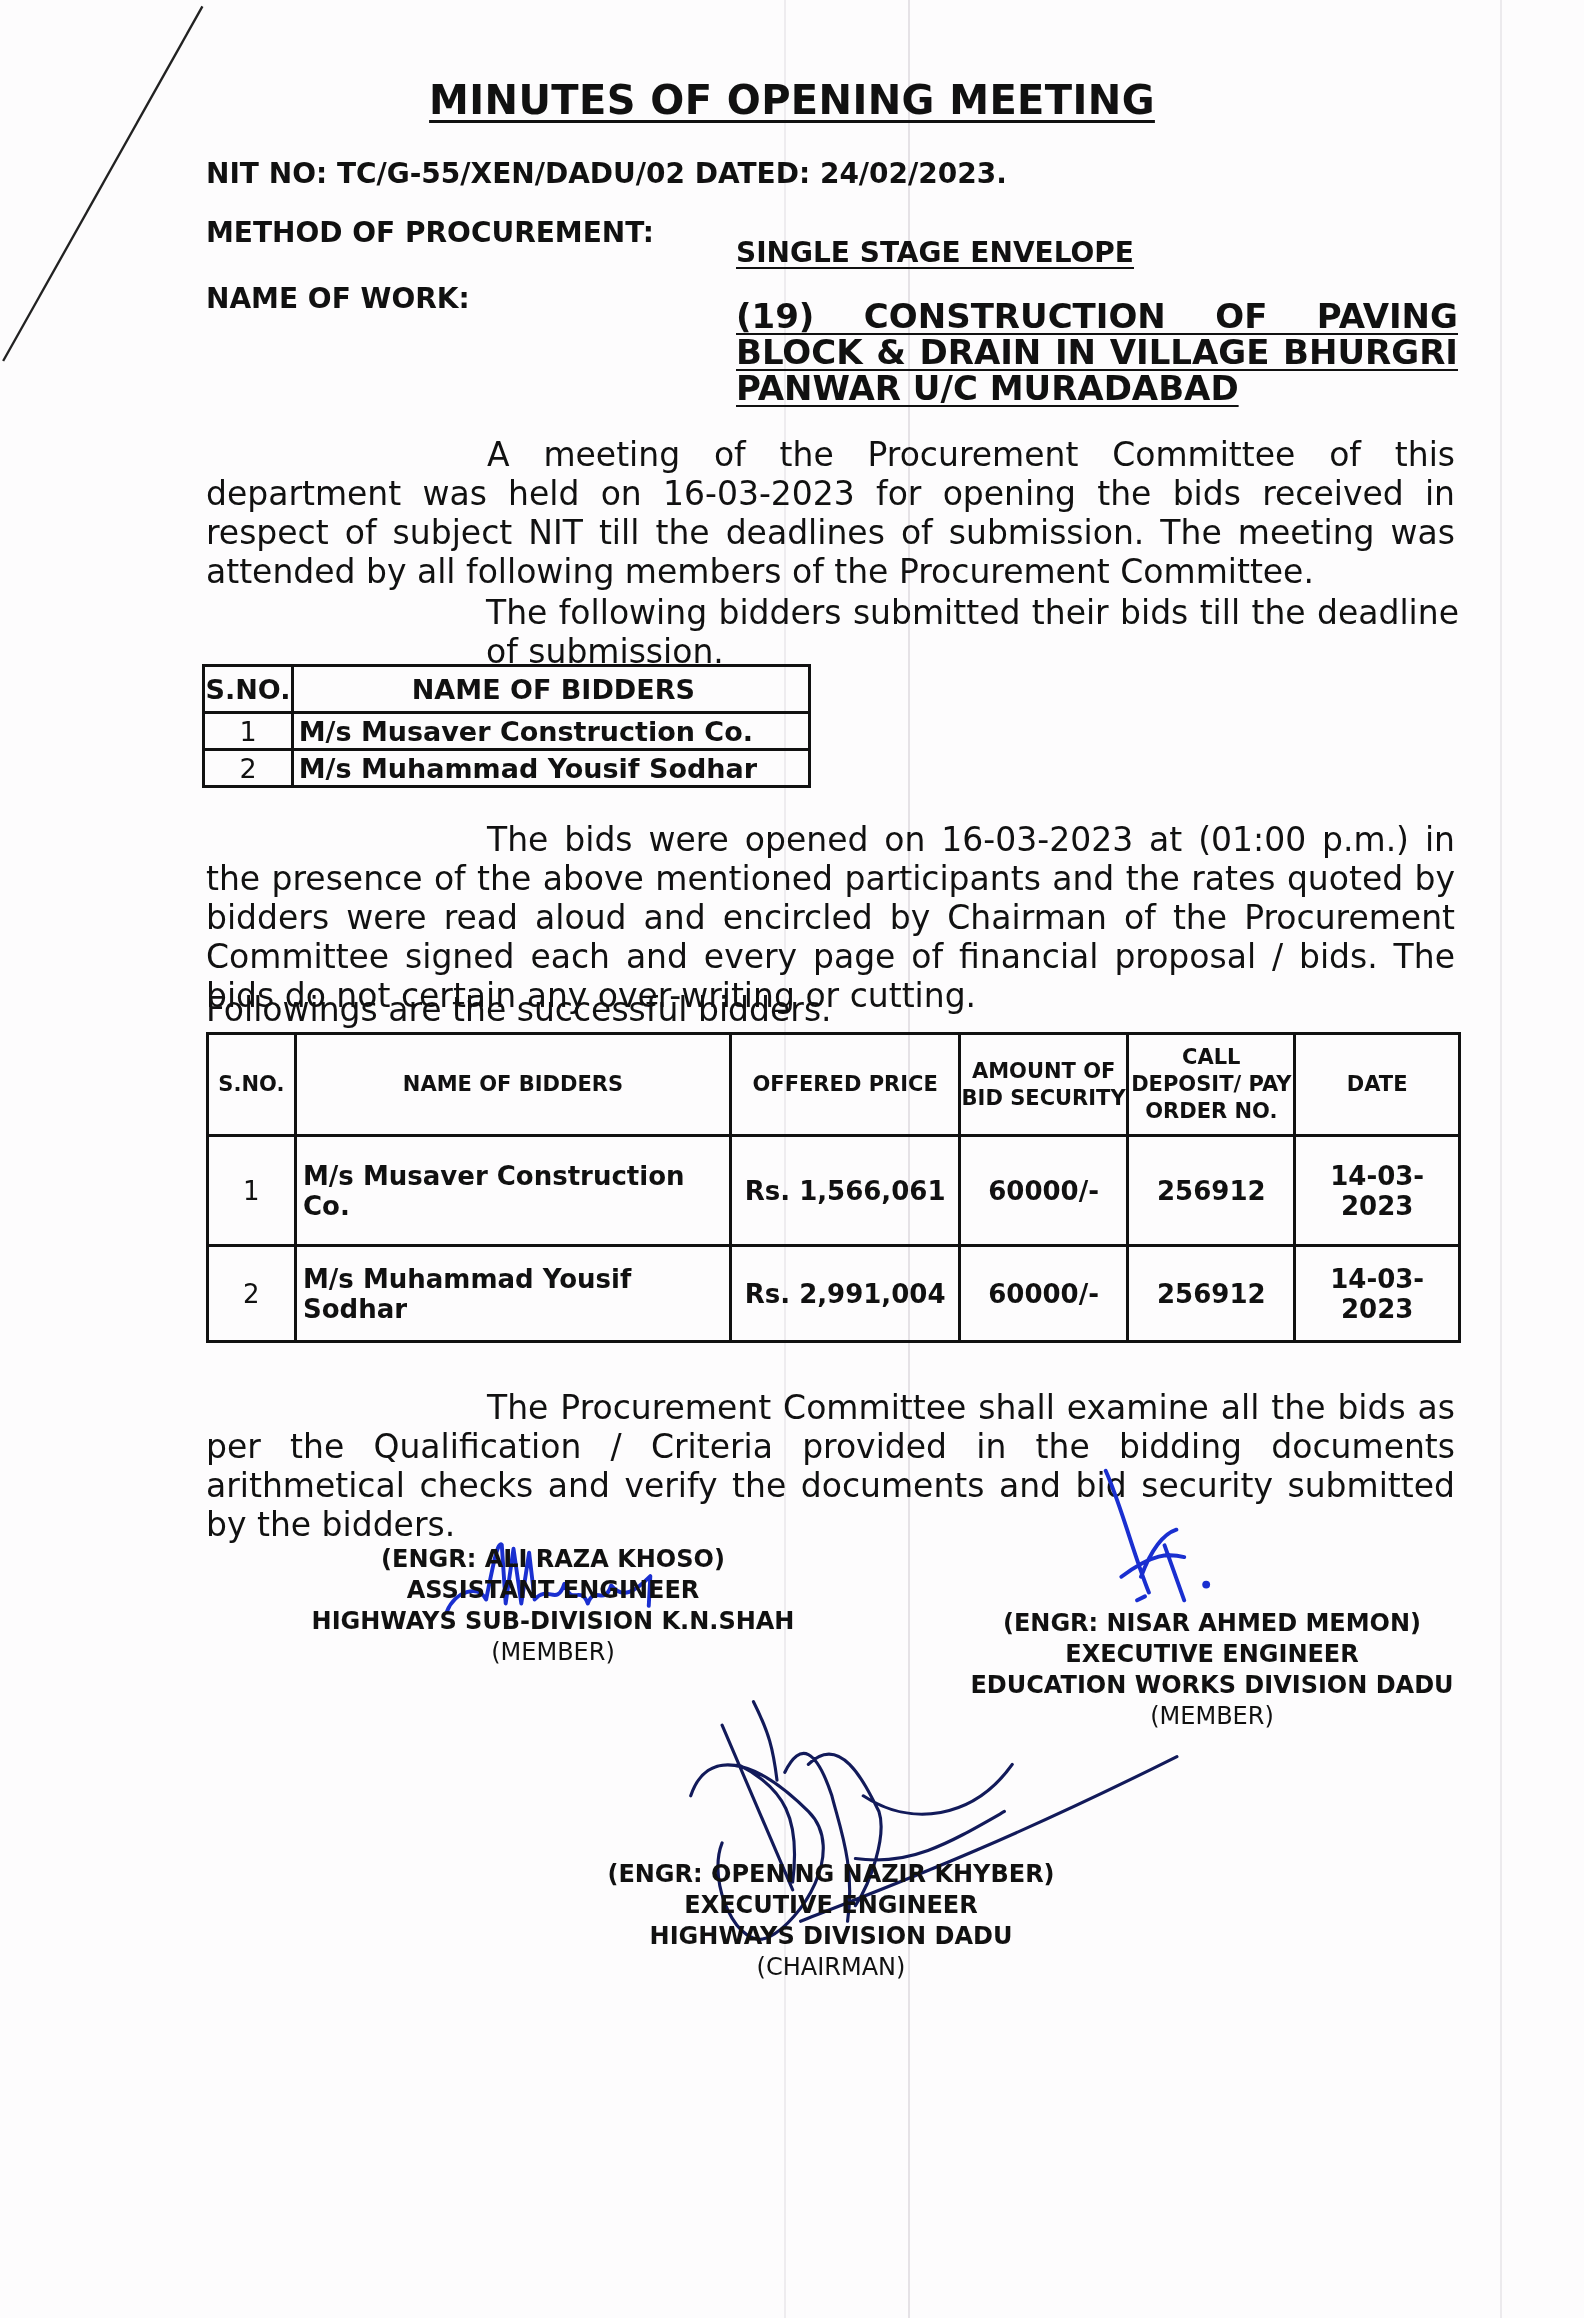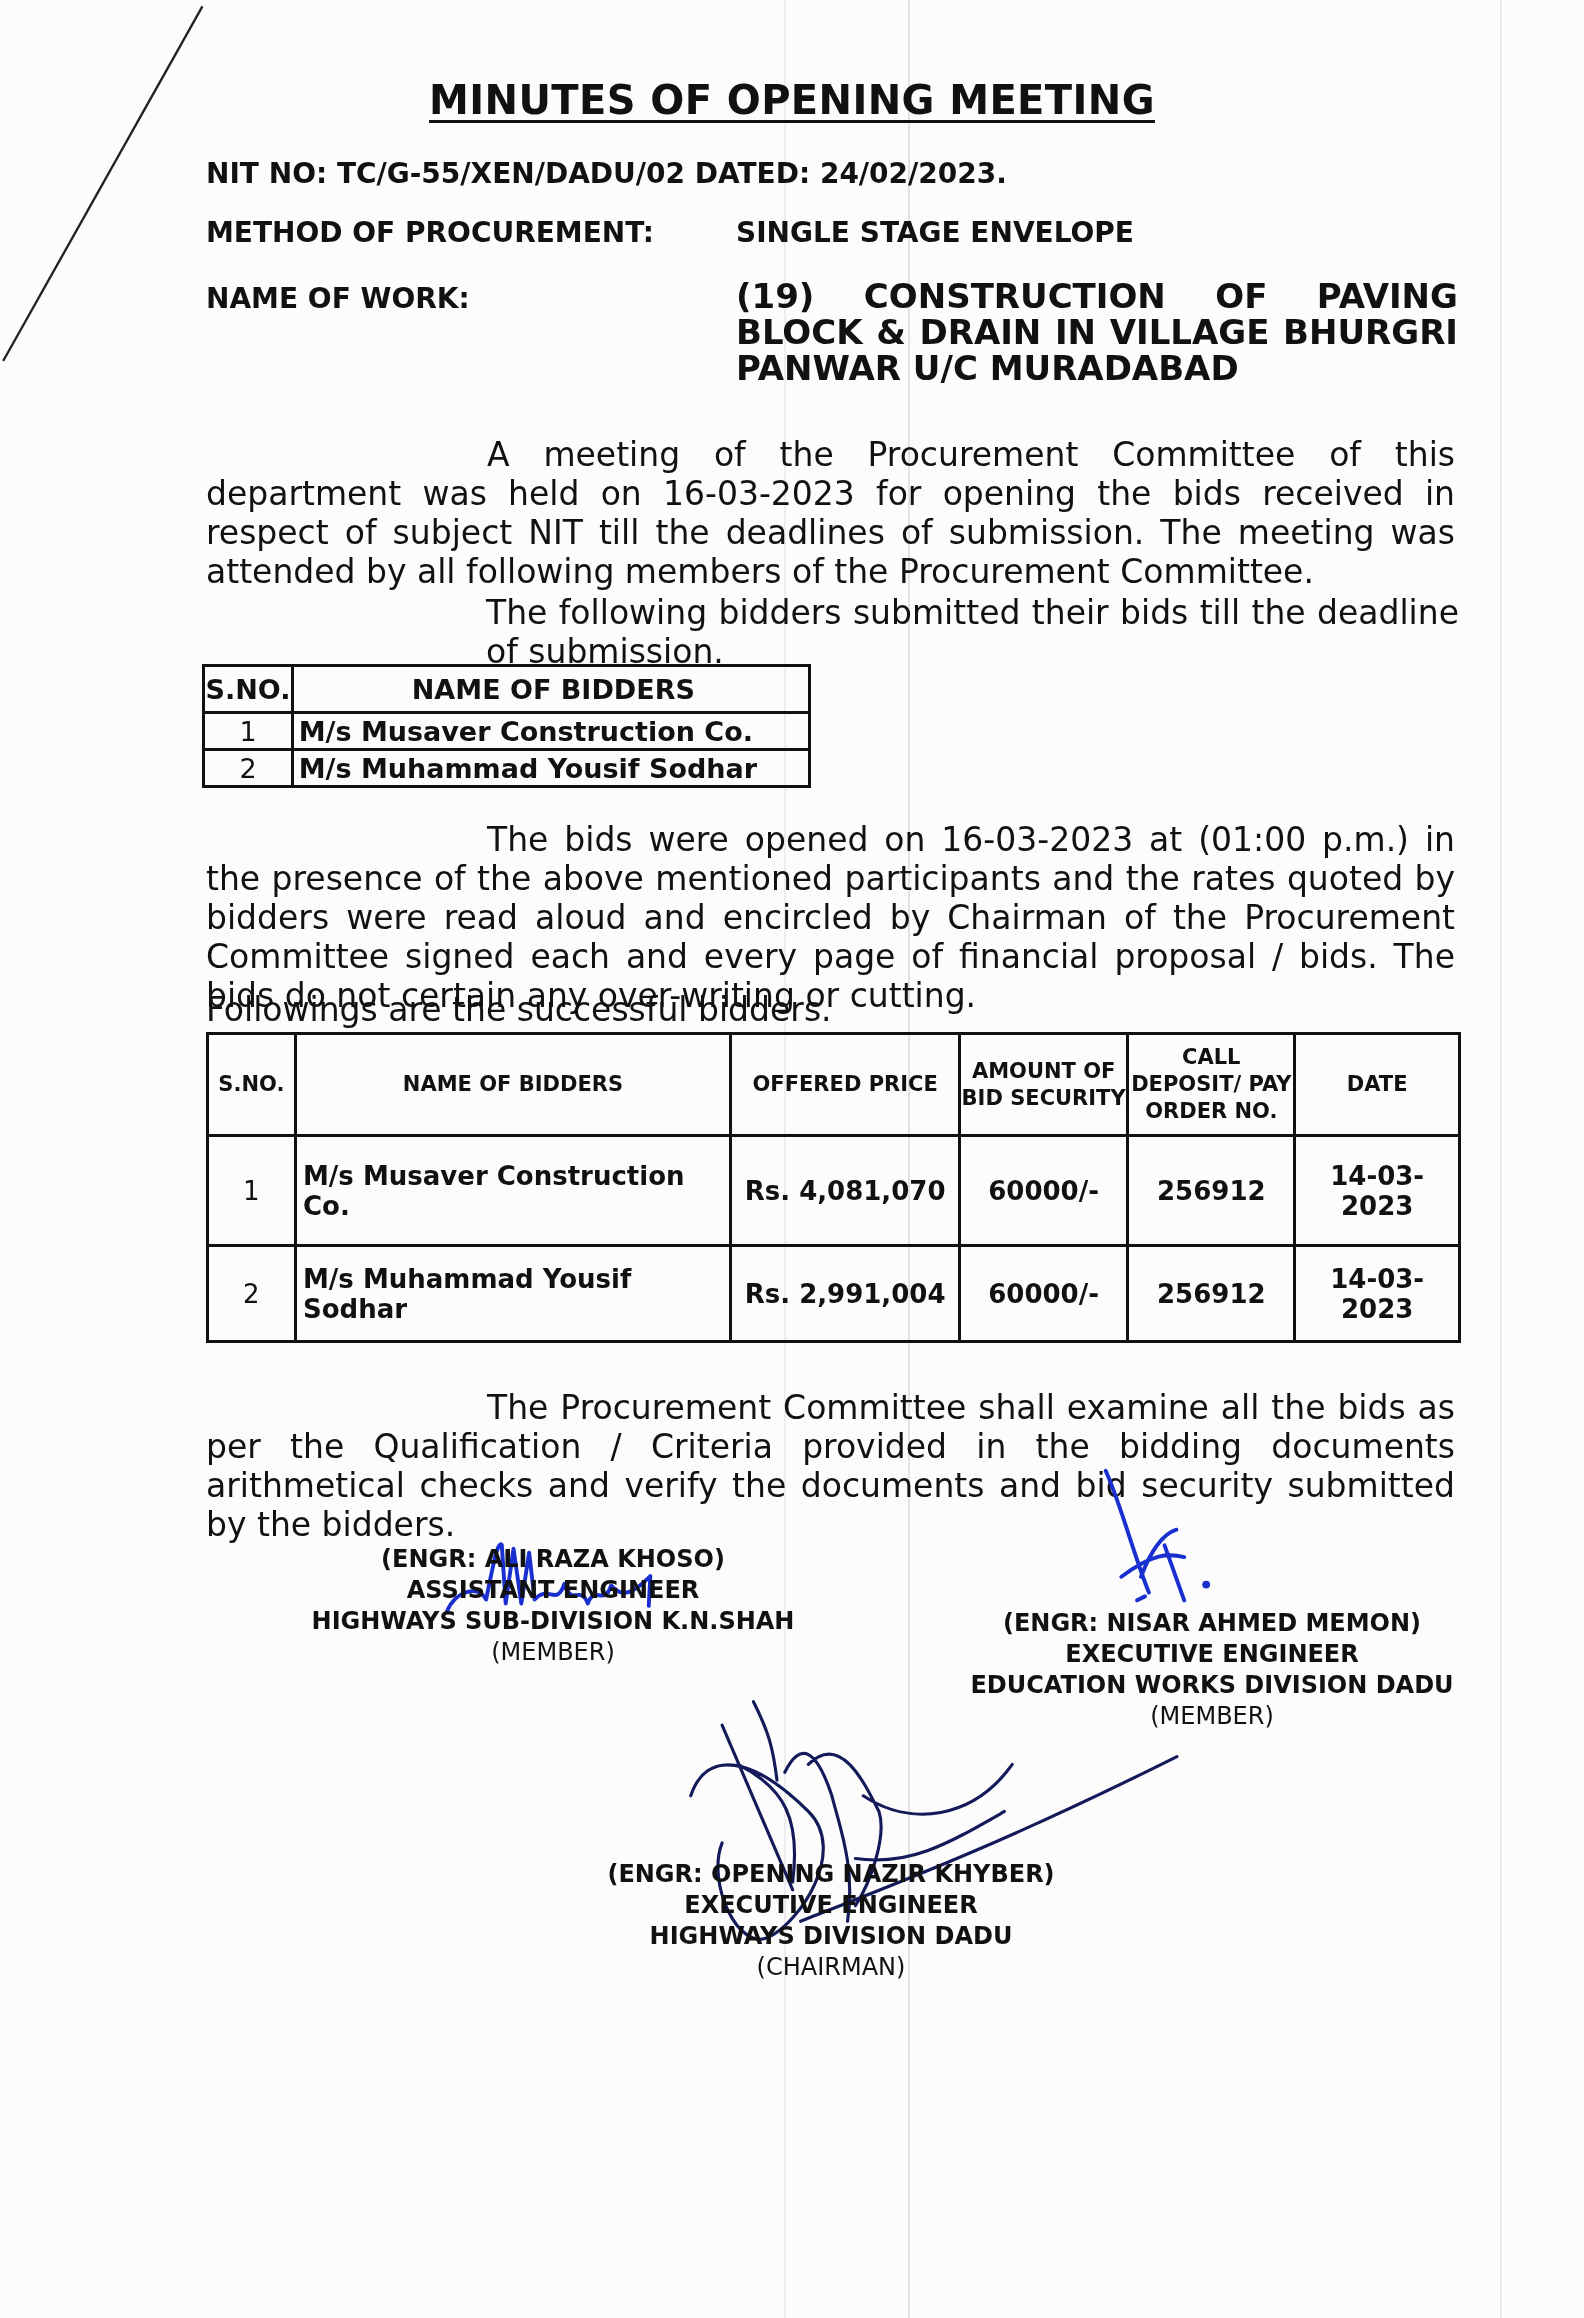--- a/index.html
+++ b/index.html
@@ -3,21 +3,21 @@
 <meta charset="utf-8">
 <style>
   html, body { margin: 0; padding: 0; }
   body {
     width: 1584px; height: 2319px; position: relative; overflow: hidden;
     background: #fdfcfd;
     font-family: "DejaVu Sans", sans-serif;
     color: #111;
   }
   .abs { position: absolute; }
-  .u { text-decoration-thickness: 2.4px; text-underline-offset: 4.7px; }
+  .u { text-decoration: underline; text-decoration-thickness: 2.4px; text-underline-offset: 4.7px; margin-top: 20px; }
 
   
   .fold { position: absolute; top: 0; bottom: 0; width: 1.6px; background: rgba(120,110,130,0.18); }
 
   .title { left: 0; width: 1584px; top: 77px; text-align: center; font-size: 40px; font-weight: bold; letter-spacing: 0.4px; }
   .title span { text-decoration: underline; text-decoration-thickness: 3.1px; text-underline-offset: 6.3px; }
 
   .hdr { font-size: 28px; font-weight: bold; }
   .nit { left: 206px; top: 157px; }
   .mop-label { left: 206px; top: 216px; }
@@ -111,21 +111,21 @@
     <th class="c0">S.NO.</th>
     <th class="c1">NAME OF BIDDERS</th>
     <th class="c2">OFFERED PRICE</th>
     <th class="c3">AMOUNT OF BID SECURITY</th>
     <th class="c4">CALL DEPOSIT/ PAY ORDER NO.</th>
     <th class="c5">DATE</th>
   </tr>
   <tr class="r1">
     <td class="c0">1</td>
     <td class="c1">M/s Musaver Construction Co.</td>
-    <td class="c2">Rs. 4,081,070</td>
+    <td class="c2">Rs. 1,566,061</td>
     <td class="c3">60000/-</td>
     <td class="c4">256912</td>
     <td class="c5">14-03-2023</td>
   </tr>
   <tr class="r2">
     <td class="c0">2</td>
     <td class="c1">M/s Muhammad Yousif Sodhar</td>
     <td class="c2">Rs. 2,991,004</td>
     <td class="c3">60000/-</td>
     <td class="c4">256912</td>

